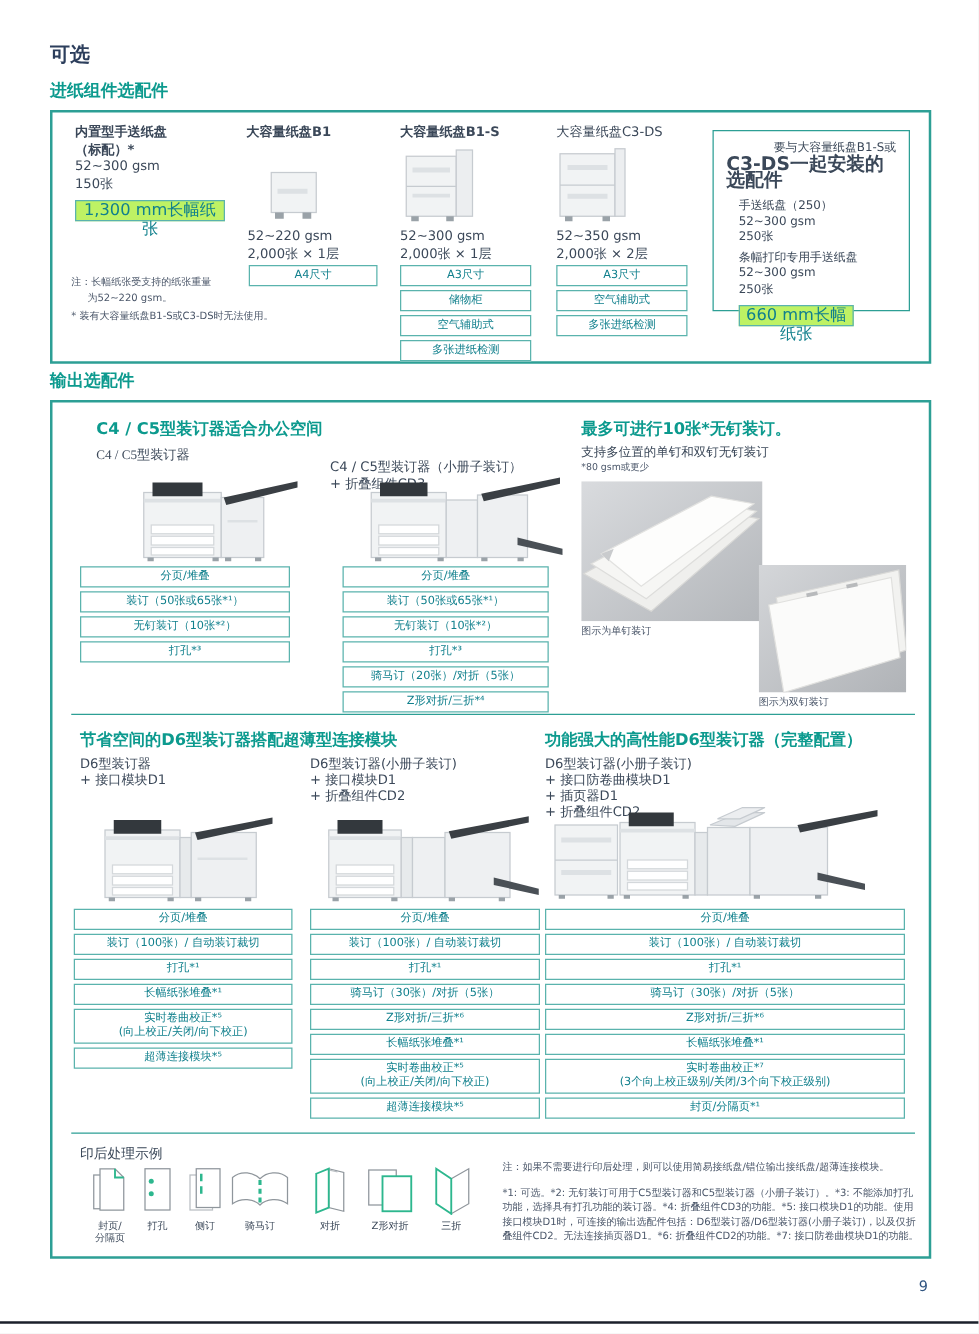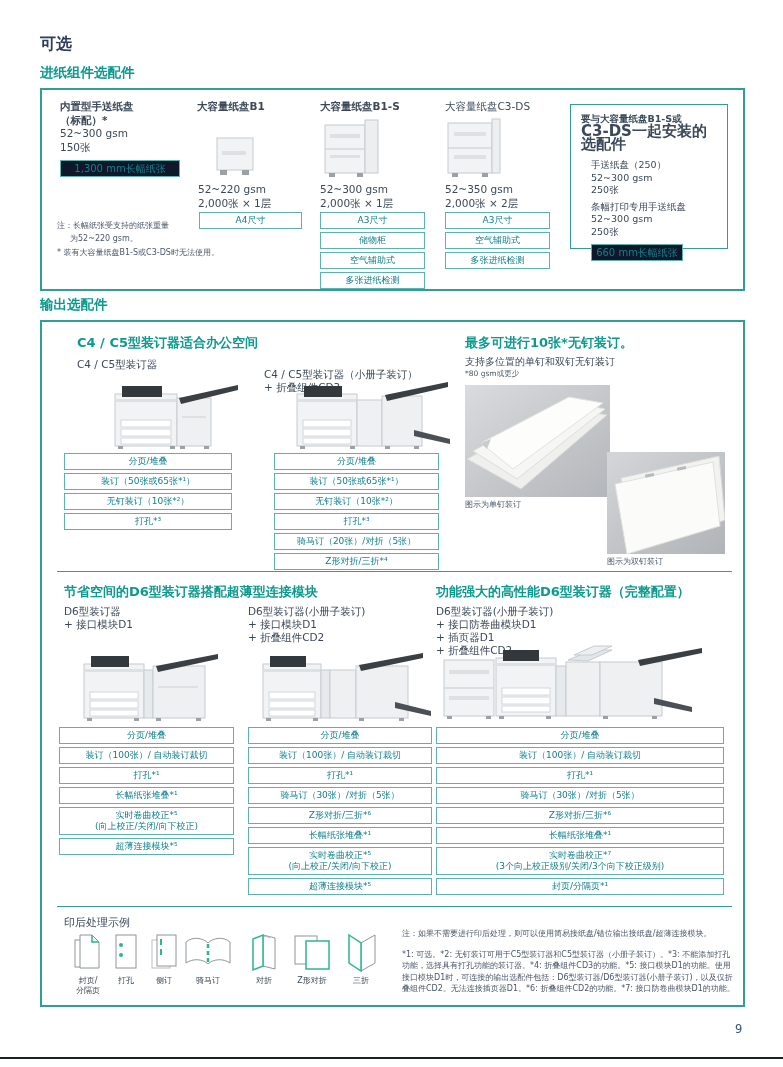--- a/index.html
+++ b/index.html
@@ -13,22 +13,22 @@
   }
   *{margin:0;padding:0;box-sizing:border-box;}
   body{background:#e8e8e8;font-family:"DejaVu Sans","Liberation Sans",sans-serif;}
   .page{position:relative;width:783px;height:1067px;background:#ffffff;margin:0 auto;overflow:hidden;color:var(--dark);}
   .abs{position:absolute;}
   .h-teal{color:var(--teal);font-weight:bold;}
   .box{position:absolute;border:2px solid var(--border-teal);background:#fff;}
   .btn{width:100%;height:17px;margin-bottom:3px;border:1px solid var(--btn-border);background:#fff;color:var(--btn-text);
        font-size:9px;line-height:15px;text-align:center;white-space:nowrap;overflow:hidden;}
   .btn2{height:28px;line-height:11px;padding-top:2px;}
-  .badge{display:block;border:1px solid var(--btn-border);background:#0f172a;color:var(--btn-text);
-       font-size:10px;height:17px;line-height:15px;text-align:center;}
+  .badge{display:block;border:1px solid var(--btn-border);background:#bef264;color:var(--btn-text);
+       font-size:13px;height:17px;line-height:15px;text-align:center;}
   .lbl{font-size:10.5px;line-height:13px;color:var(--dark);}
   .spec{font-size:10.5px;line-height:13.5px;color:var(--dark);}
   .note{font-size:8px;line-height:12.5px;color:var(--note);}
   .cap{font-size:8px;color:var(--note);}
   .divider{position:absolute;border-top:1px solid var(--border-teal);height:0;}
   .pp-item{position:absolute;text-align:center;}
   .pp-item .pp-lab{font-size:8px;line-height:9.5px;color:var(--dark);margin-top:4px;}
   svg{display:block;}
 </style>
 </head>
@@ -111,42 +111,42 @@
       <div class="spec">52~350 gsm</div>
       <div class="spec">2,000张 × 2层</div>
     </div>
     <div class="abs" style="left:403px;top:122px;width:105px;">
       <div class="btn">A3尺寸</div>
       <div class="btn">空气辅助式</div>
       <div class="btn">多张进纸检测</div>
     </div>
 
     <div class="abs" style="left:528px;top:14px;width:158px;height:145px;border:1.5px solid var(--border-teal);padding:7px 10px;">
-      <div style="font-size:9.5px;line-height:13px;font-weight:bold;color:var(--dark);">要与大容量纸盘B1-S或</div>
+      <div style="font-size:9.5px;line-height:13px;font-weight:normal;color:var(--dark);text-align:right;">要与大容量纸盘B1-S或</div>
       <div style="font-size:15px;line-height:13px;font-weight:bold;color:var(--dark);">C3-DS一起安装的选配件</div>
       <div style="margin:8px 0 0 10px;font-size:9.5px;line-height:12.5px;">
         <div>手送纸盘（250）</div>
         <div>52~300 gsm</div>
         <div>250张</div>
       </div>
       <div style="margin:4px 0 0 10px;font-size:9.5px;line-height:12.5px;">
         <div>条幅打印专用手送纸盘</div>
         <div>52~300 gsm</div>
         <div>250张</div>
       </div>
       <span class="badge" style="width:92px;margin:6px 0 0 10px;">660 mm长幅纸张</span>
     </div>
   </div>
 
   <div class="abs h-teal" style="left:40px;top:296px;font-size:13.5px;">输出选配件</div>
 
   <div class="box" style="left:40px;top:320px;width:705px;height:687px;">
 
     <div class="abs h-teal" style="left:35px;top:12px;font-size:13px;">C4 / C5型装订器适合办公空间</div>
-    <div class="abs lbl" style="left:35px;top:36px;">C4 / C5型装订器</div>
+    <div class="abs lbl" style="left:35px;top:36px;font-family:Liberation Serif, serif;">C4 / C5型装订器</div>
     <div class="abs" style="left:222px;top:46px;">
       <div class="lbl">C4 / C5型装订器（小册子装订）</div>
       <div class="lbl">+ 折叠组件CD3</div>
     </div>
 
     <div class="abs" style="left:48px;top:60px;">
       <svg width="155" height="70" viewBox="0 0 155 70">
         <rect x="25" y="12" width="62" height="52" fill="#f1f3f4" stroke="#c6cbd0"></rect>
         <rect x="32" y="4" width="40" height="11" fill="#33383d"></rect>
         <rect x="25" y="17" width="62" height="3" fill="#dde1e4"></rect>

